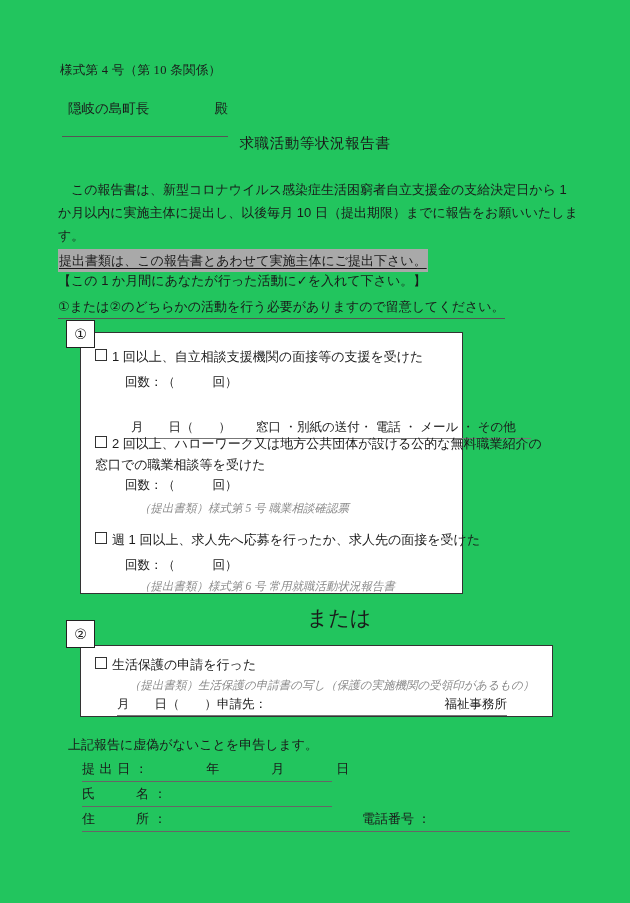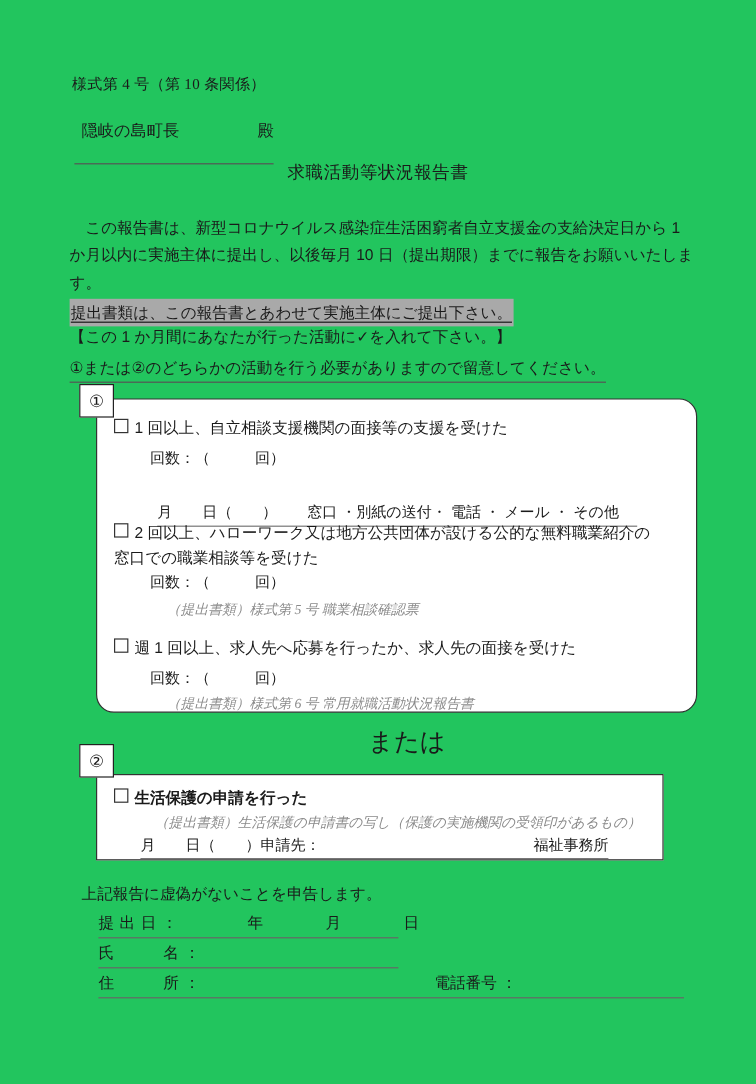--- a/index.html
+++ b/index.html
@@ -115,21 +115,21 @@
   #tag-1 { left: 66px; top: 320px; }
   #tag-2 { left: 66px; top: 620px; }
 
   
   .panel {
     position: absolute;
     border: 1.2px solid #333;
     background: #fff;
     box-sizing: border-box;
   }
-  #panel-1 { left: 80px; top: 332px; width: 501px; height: 262px; border-radius: 15px; }
+  #panel-1 { left: 80px; top: 332px; width: 383px; height: 262px; }
   #panel-2 { left: 80px; top: 645px; width: 473px; height: 72px; }
 
   .item {
     position: absolute;
     font-family: "Liberation Sans", "DejaVu Sans", sans-serif;
     font-size: 13px;
     line-height: 21px;
     white-space: nowrap;
   }
   .item.wrap { white-space: normal; width: 470px; }
@@ -249,21 +249,21 @@
     </div>
     <div class="count" style="left:44px; top:224px;">回数：（　　　回）</div>
     <div class="note" style="left:58px; top:246px;">（提出書類）様式第 6 号 常用就職活動状況報告書</div>
   </div>
 
   <div class="matawa">または</div>
 
   <div class="tag-box" id="tag-2">②</div>
   <div class="panel" id="panel-2">
 
-    <div class="item" style="left:14px; top:8px;font-weight:bold;">
+    <div class="item" style="left:14px; top:8px;">
       <span class="cbox"></span><span>生活保護の申請を行った</span>
     </div>
     <div class="note" style="left:48px; top:32px;">（提出書類）生活保護の申請書の写し（保護の実施機関の受領印があるもの）</div>
     <div class="uline-row" style="left:36px; top:50px; width:390px; display:flex; justify-content:space-between;">
       <span>月　　日（　　）申請先：</span>
       <span>福祉事務所</span>
     </div>
   </div>
 
   <div class="decl-line">上記報告に虚偽がないことを申告します。</div>

